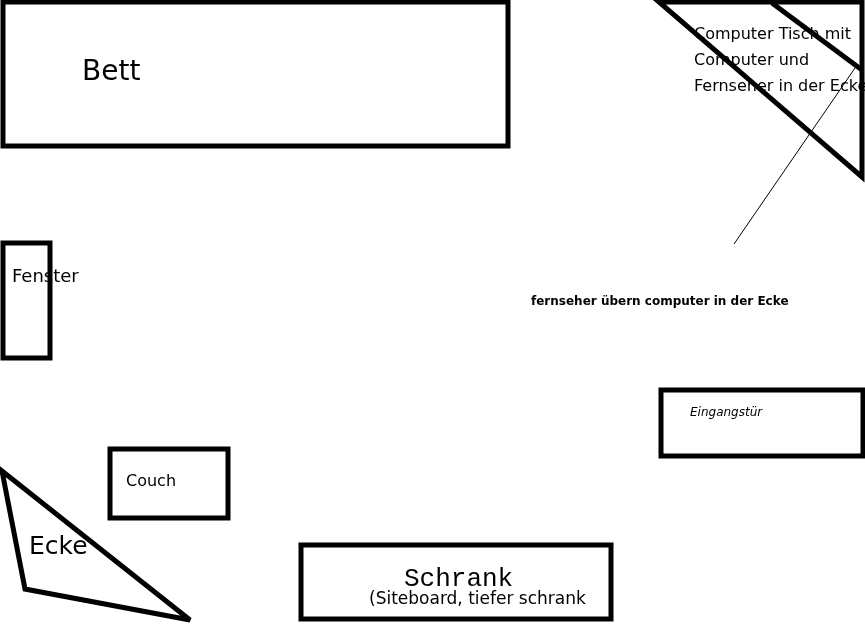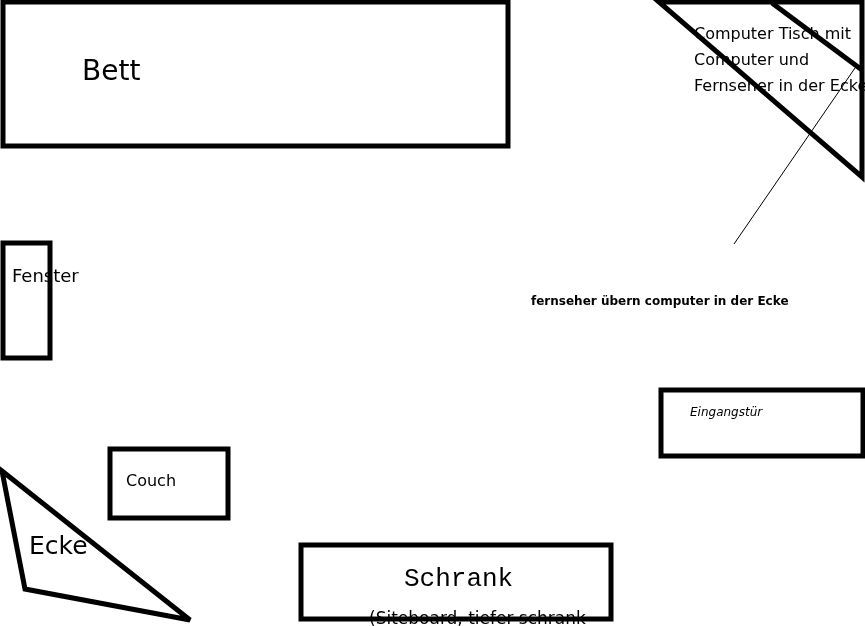--- a/index.html
+++ b/index.html
@@ -25,21 +25,21 @@
     .lbl {
       position: absolute;
       white-space: nowrap;
       line-height: 1;
     }
     .lbl-bett     { left: 82px;  top: 57px;  font-size: 28px; text-align: right; }
     .lbl-fenster  { left: 12px;  top: 267px; font-size: 18px; }
     .lbl-tisch    { left: 126px; top: 473px; font-size: 16px; }
     .lbl-couch    { left: 29px;  top: 533px; font-size: 25px; }
     .lbl-schrank  { left: 404px; top: 566px; font-size: 26px; font-family: Liberation Mono, monospace; }
-    .lbl-schrank-note { left: 369px; top: 590px; font-size: 17px; margin-top: 20px; }
+    .lbl-schrank-note { left: 369px; top: 590px; font-size: 17px; }
     .lbl-tuer     { left: 690px; top: 406px; font-size: 12px; font-style: italic; }
     .lbl-corner   { left: 694px; top: 21px;  font-size: 16px; line-height: 26px; white-space: normal; width: 175px; }
     .lbl-tv       { left: 531px; top: 288px; font-size: 12px; line-height: 27px; white-space: normal; width: 260px; font-weight: bold; }
   </style>
 </head>
 <body>
 
 <svg id="canvas" width="865" height="626" viewBox="0 0 865 626">
 
   <rect x="3" y="2" width="505" height="144" fill="none" stroke="#000" stroke-width="5"></rect>

